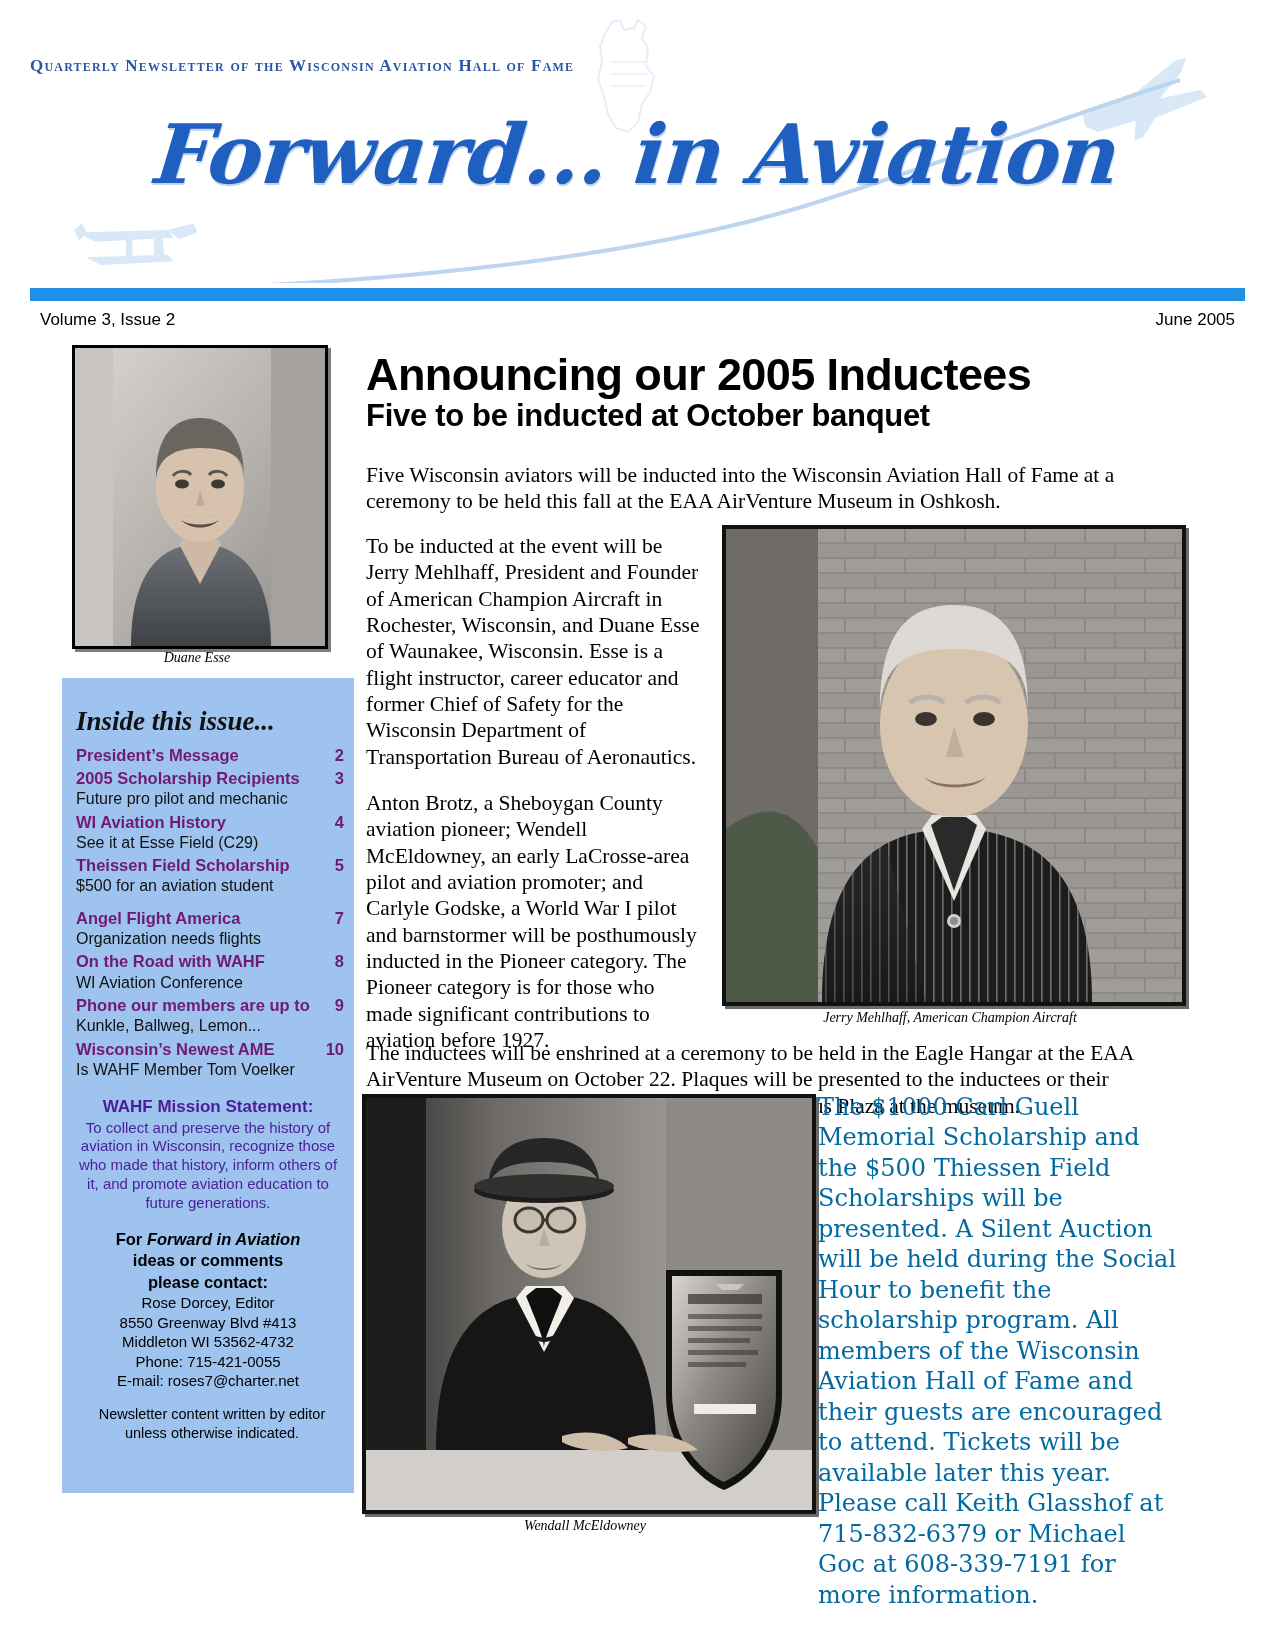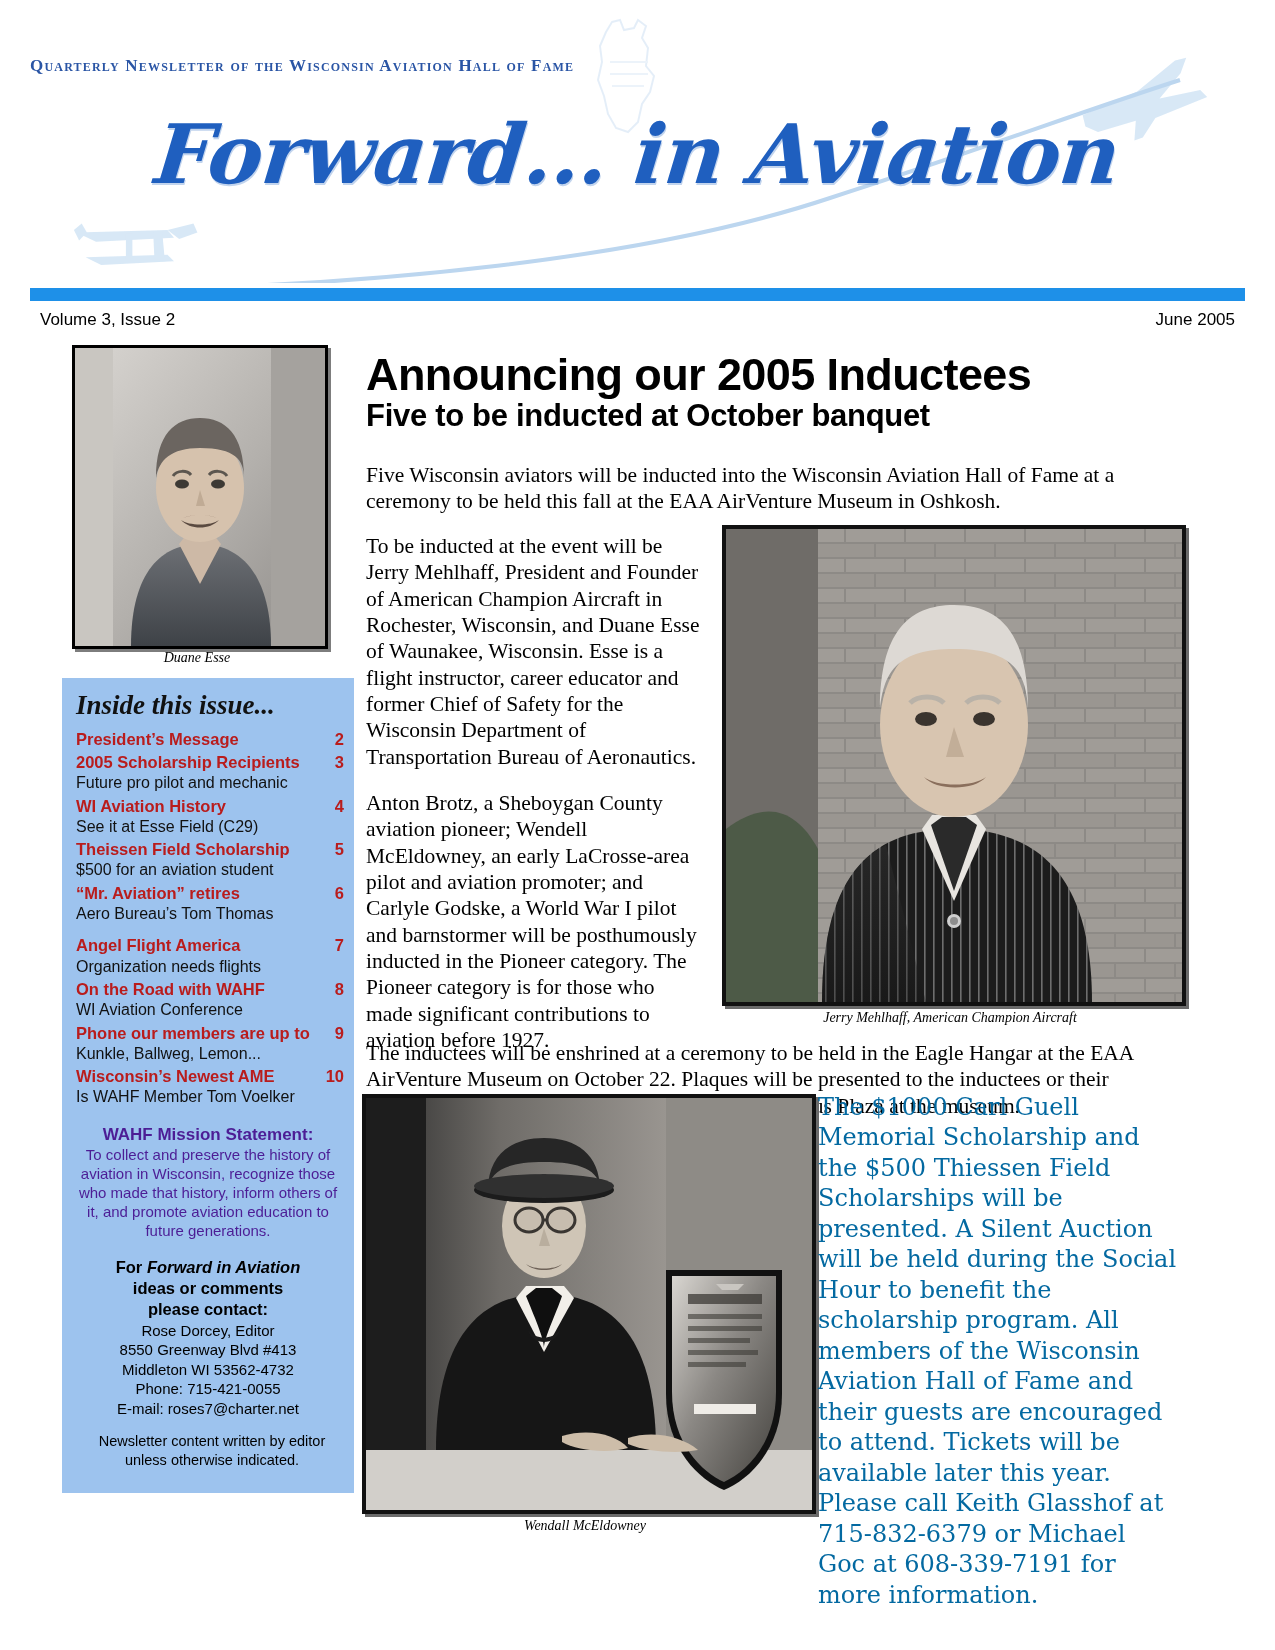--- a/index.html
+++ b/index.html
@@ -89,27 +89,27 @@
   .cap-esse{position:absolute;left:72px;top:650px;width:250px;}
 
   .sidebar{
     position:absolute;left:62px;top:678px;width:292px;height:815px;
     background:#9dc3ee;
   }
   .inside-head{
     font-family:"Liberation Serif",serif;
     font-weight:bold;font-style:italic;
     font-size:27px;color:#111;
-    padding:12px 0 8px 14px;
+    padding:28px 0 8px 14px;
   }
   .toc{padding:0 10px 0 14px;}
   .toc-row{
     display:flex;justify-content:space-between;align-items:center;
     font-family:"Liberation Sans",sans-serif;
-    font-weight:bold;font-size:16.5px;color:#b91c1c;
+    font-weight:bold;font-size:16.5px;color:#701a75;
     line-height:1.28;
   }
   .toc-row .pg{font-weight:bold;padding-left:8px;}
   .toc-sub{
     font-family:"Liberation Sans",sans-serif;
     font-weight:normal;font-size:16px;color:#111;
     line-height:1.28;margin-bottom:1px;
   }
   .toc-item{margin-bottom:2px;}
   .toc-item.gap{margin-top:11px;}
@@ -286,27 +286,20 @@
       </div>
 
       <div class="toc-item">
         <div class="toc-row">
             <span>Theissen Field Scholarship</span>
             <span class="pg">5</span>
           </div>
         <div class="toc-sub">$500 for an aviation student</div>
       </div>
 
-      <div class="toc-item">
-        <div class="toc-row">
-            <span>“Mr. Aviation” retires</span>
-            <span class="pg">6</span>
-          </div>
-        <div class="toc-sub">Aero Bureau’s Tom Thomas</div>
-      </div>
 
       <div class="toc-item gap">
         <div class="toc-row">
             <span>Angel Flight America</span>
             <span class="pg">7</span>
           </div>
         <div class="toc-sub">Organization needs flights</div>
       </div>
 
       <div class="toc-item">

